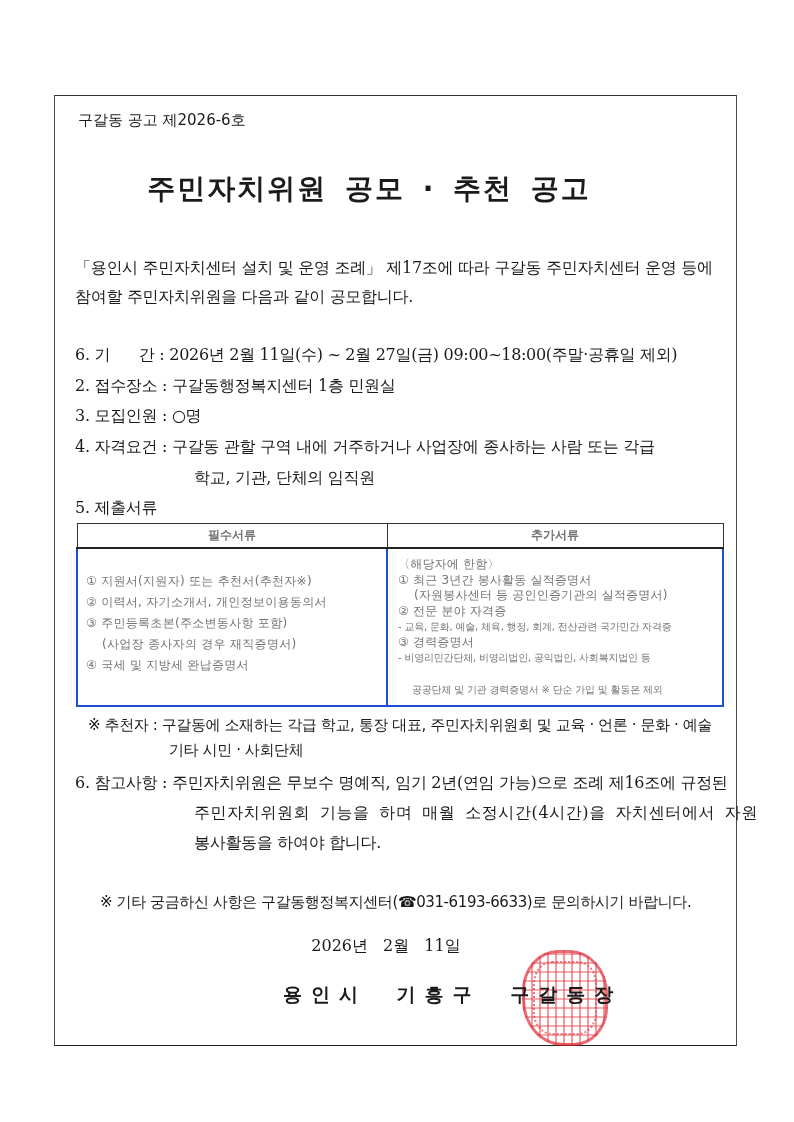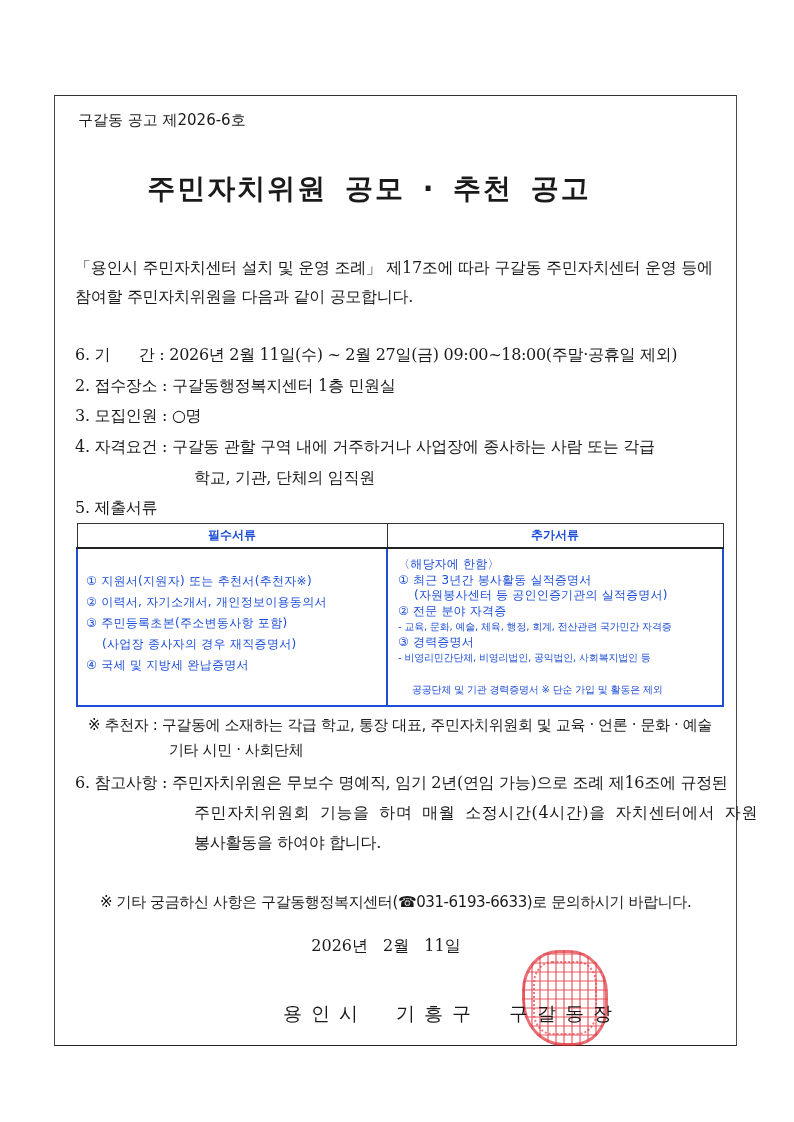--- a/index.html
+++ b/index.html
@@ -17,41 +17,41 @@
     .doc-no { left: 78px; top: 111px; font-size: 15px; font-family: "DejaVu Sans", sans-serif; letter-spacing: 0px; }
     .title { left: 0; width: 738px; top: 170px; text-align: center; font-size: 28px; font-weight: bold;
              font-family: "DejaVu Sans", sans-serif; letter-spacing: 2px; word-spacing: 6px; }
     .intro { left: 75px; font-size: 16px; letter-spacing: -0.3px; }
     .item { left: 75px; font-size: 16px; letter-spacing: -0.3px; }
     .item .lbl { display: inline-block; }
     .cont { left: 194px; font-size: 16px; letter-spacing: -0.3px; }
 
     table.docs {
       position: absolute; left: 76px; top: 523px; width: 648px; height: 184px;
-      border-collapse: collapse; font-family: "DejaVu Sans", sans-serif; font-size: 12px; color: #1d4ed8;
+      border-collapse: collapse; font-family: "DejaVu Sans", sans-serif; font-size: 12px; color: #737373;
     }
     table.docs th {
       height: 23px; font-size: 12px; font-weight: bold; border: 1px solid #333;
       border-bottom: 2px solid #222; padding: 0; text-align: center;
     }
     table.docs td { border: 2px solid #1d4ed8; vertical-align: top; padding: 0; }
     .col-req { width: 309px; }
     .req-list { margin: 0; padding: 22px 0 0 8px; list-style: none; }
     .req-list li { height: 21px; line-height: 21px; letter-spacing: 0.3px; }
     .req-list li.indent { padding-left: 16px; }
     .add-list { margin: 0; padding: 8px 0 0 10px; list-style: none; }
     .add-list li { line-height: 15.5px; height: 15.5px; letter-spacing: 0.2px; }
     .add-list li.sub { padding-left: 16px; }
     .add-list li.small { font-size: 10px; letter-spacing: -0.2px; }
     .add-list li.small.sub2 { padding-left: 14px; margin-top: 16px; }
 
     .note { font-size: 15px; font-family: "DejaVu Sans", sans-serif; letter-spacing: -0.4px; }
     .date { left: 0; width: 772px; text-align: center; top: 936px; font-size: 16px; word-spacing: 10px; }
-    .signer { left: 283px; top: 982px; font-size: 19px; font-weight: normal; font-family: "DejaVu Sans", sans-serif;
-              letter-spacing: 9px; word-spacing: 14px; margin-top: 19px; }
+    .signer { left: 283px; top: 982px; font-size: 19px; font-weight: bold; font-family: "DejaVu Sans", sans-serif;
+              letter-spacing: 9px; word-spacing: 14px; }
     .seal {
       position: absolute; left: 522px; top: 950px; width: 80px; height: 90px;
       border-radius: 42% 45% 40% 48%;
       background:
         repeating-linear-gradient(90deg, rgba(230,40,50,0.0) 0 6px, rgba(230,40,50,0.55) 6px 8px),
         repeating-linear-gradient(0deg, rgba(230,40,50,0.0) 0 7px, rgba(230,40,50,0.45) 7px 9px);
       border: 3px solid rgba(220,30,40,0.75);
       opacity: 0.85;
     }
     .seal-inner {

